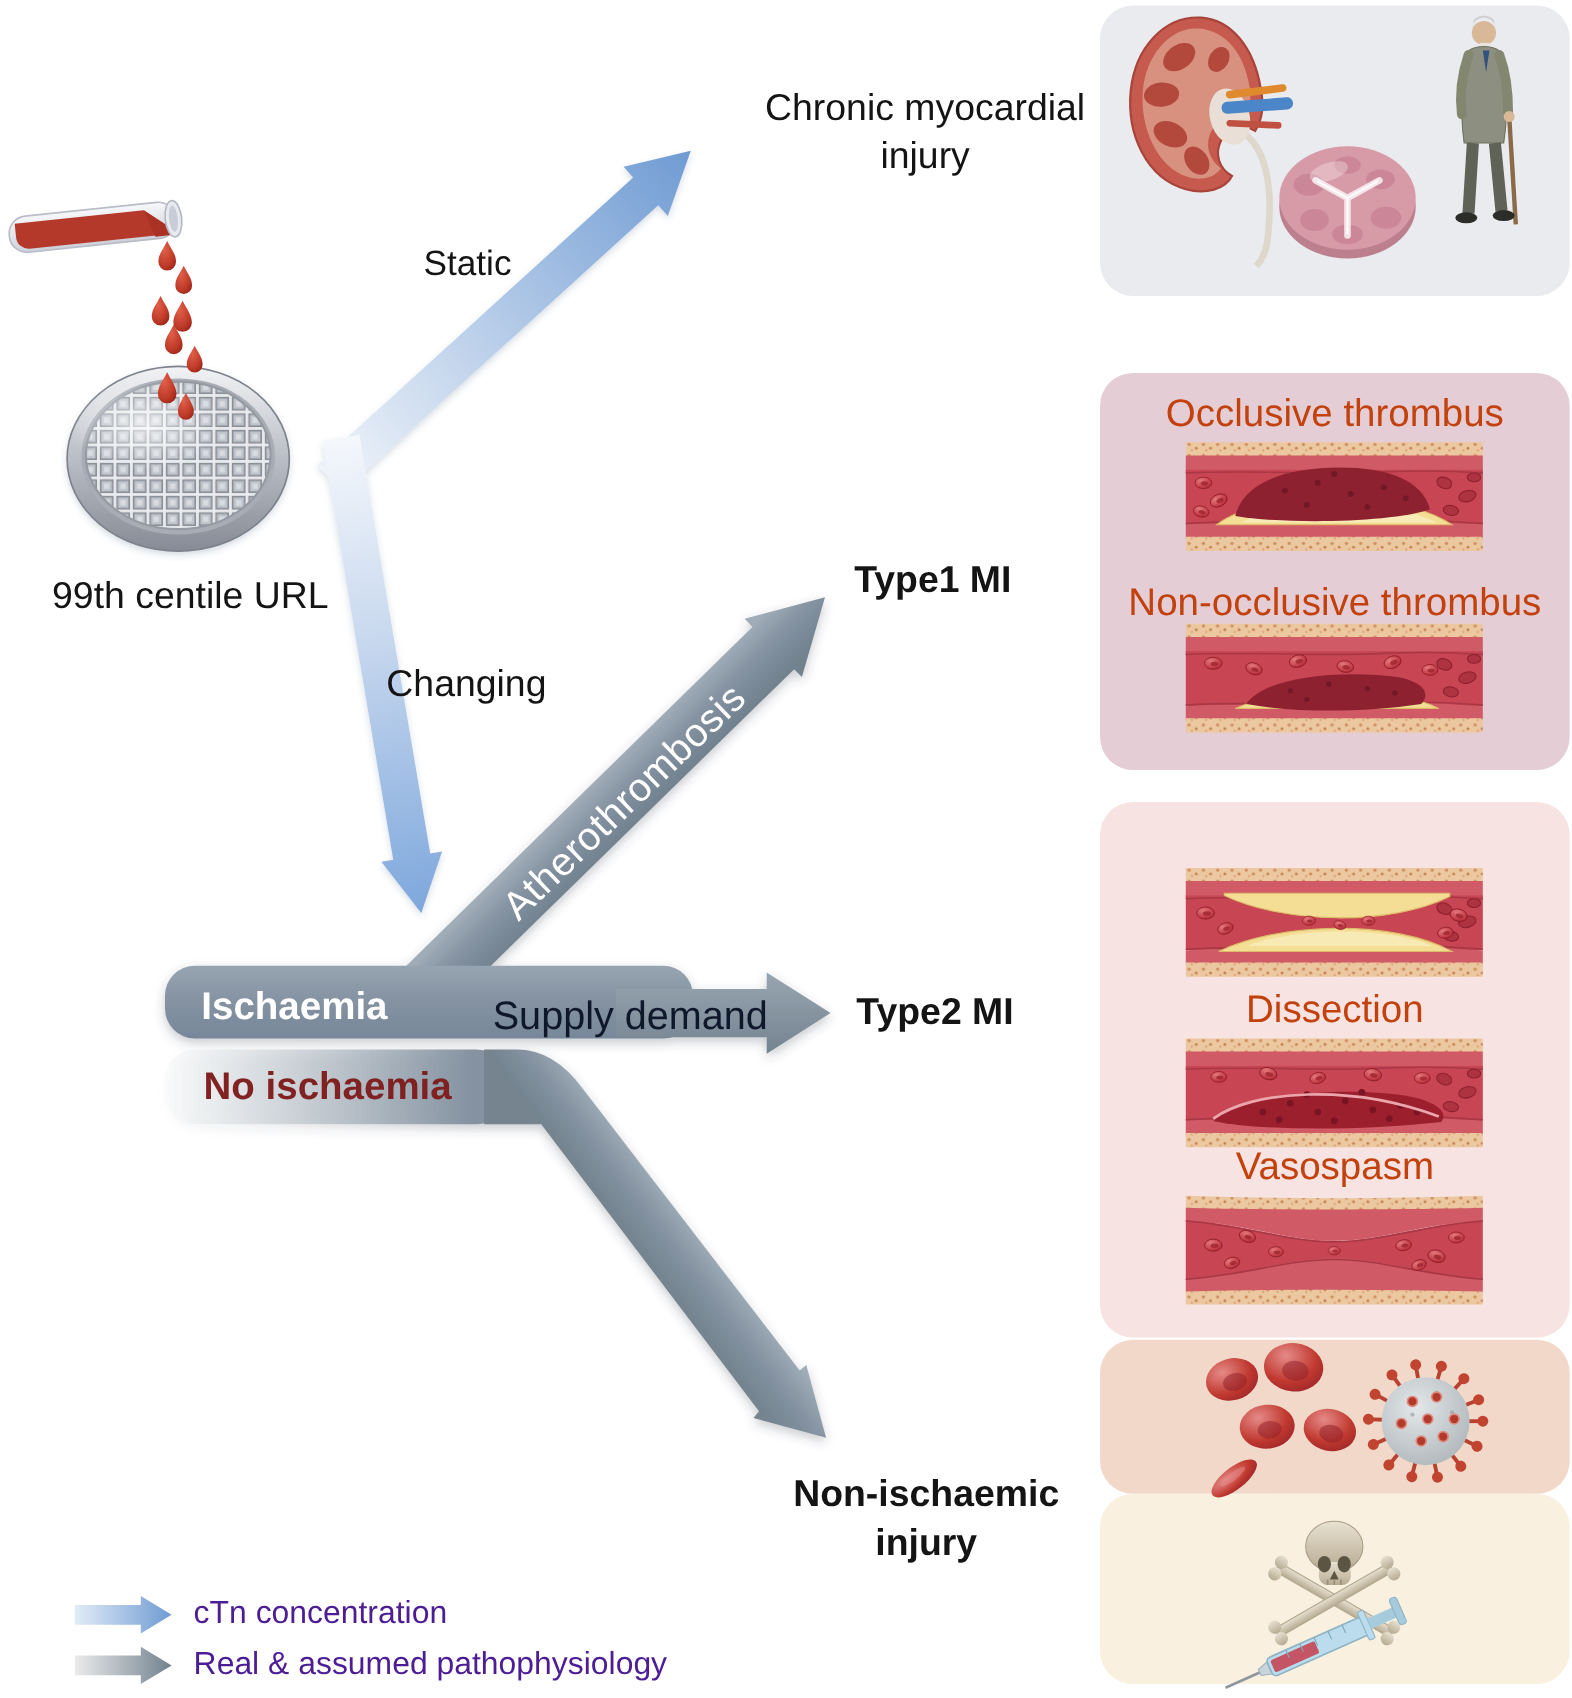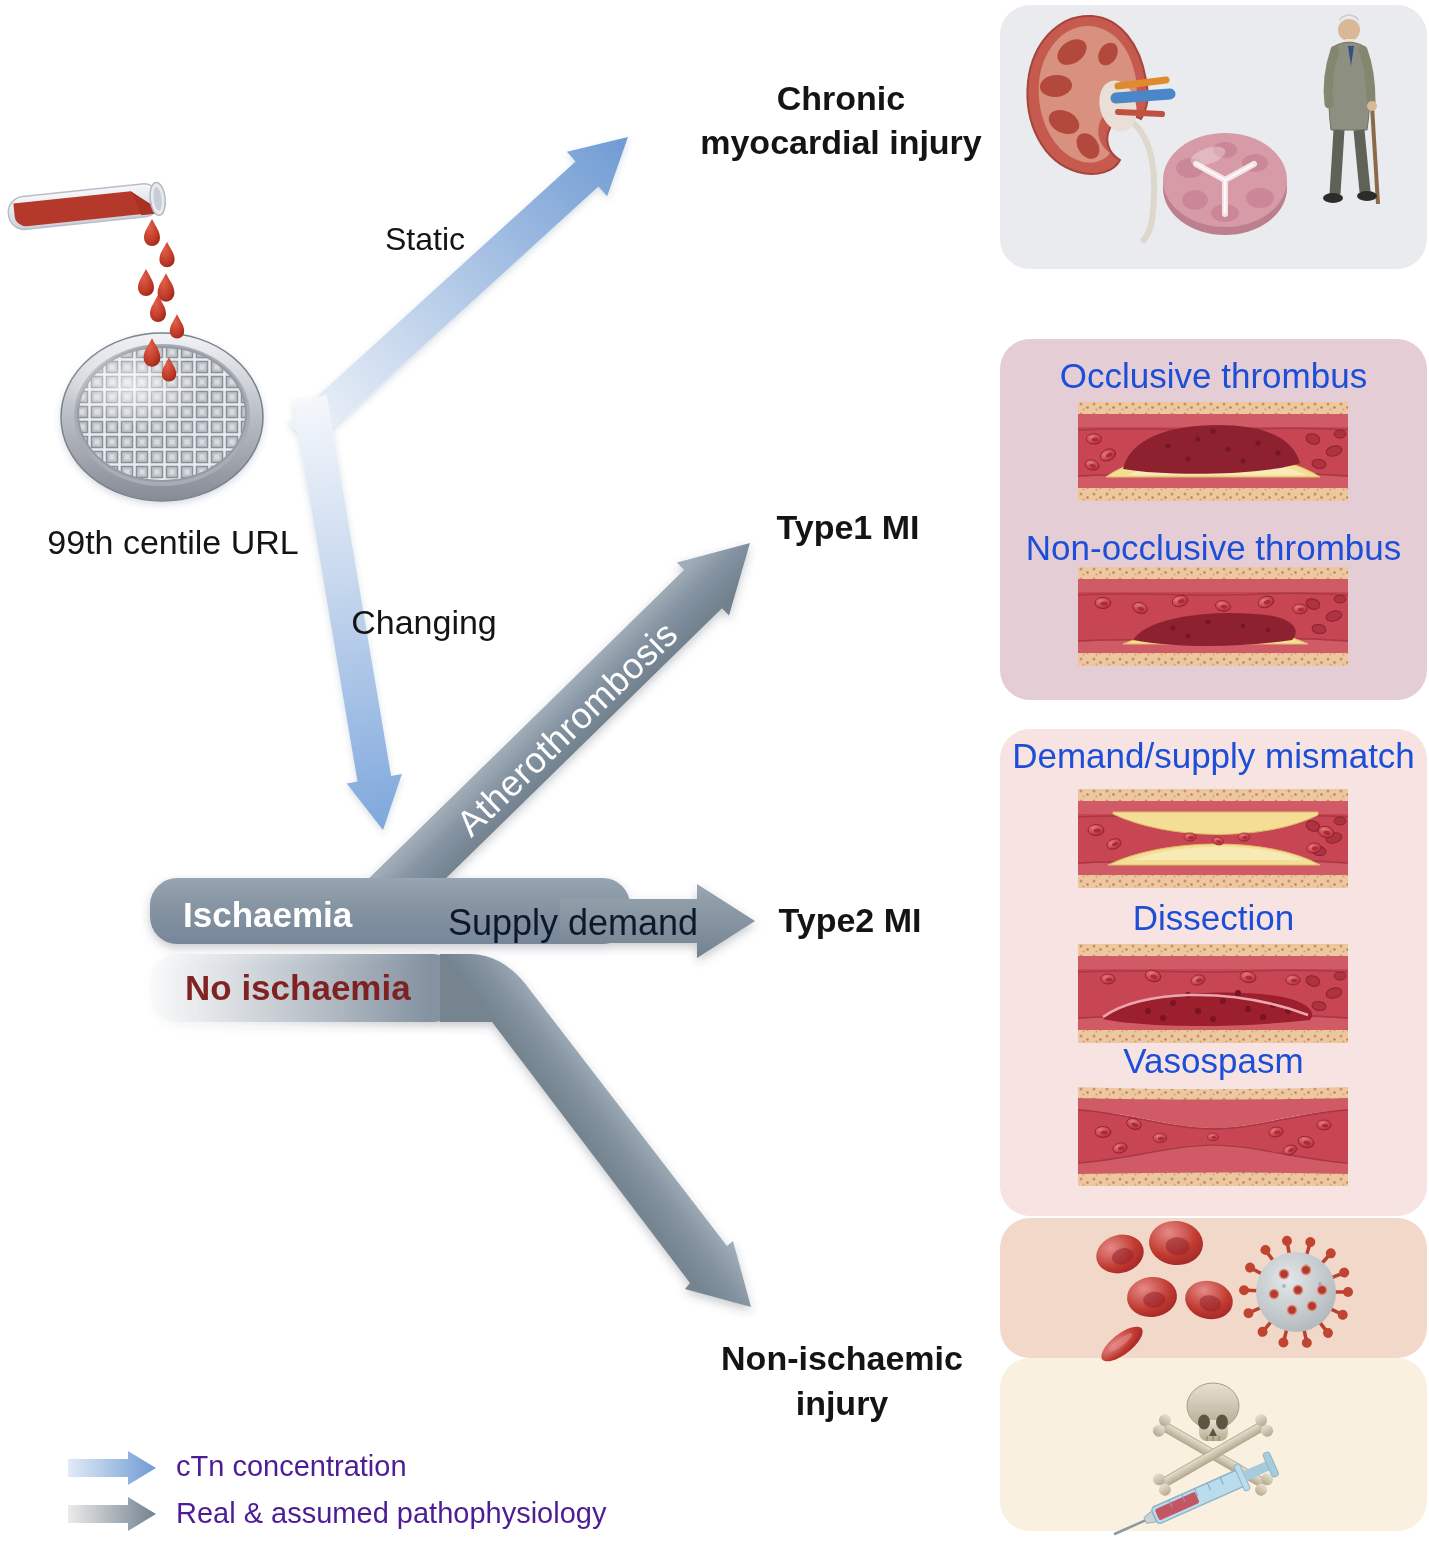--- a/index.html
+++ b/index.html
@@ -12,30 +12,30 @@
   #panel-type1{top:339px;height:361px;background:#e5cdd6;}
   #panel-type2{top:729px;height:487px;background:#f7e3e1;}
   #panel-cells{top:1218px;height:140px;background:#f2d8c9;}
   #panel-toxic{top:1358px;height:173px;background:#faf0e0;}
   svg.overlay{position:absolute;left:0;top:0;pointer-events:none;}
   .lbl{position:absolute;line-height:1.25;}
   .lbl.center{text-align:center;}
   #lbl-static{left:345px;top:219px;width:160px;font-size:32px;}
   #lbl-changing{left:334px;top:601px;width:180px;font-size:34px;}
   #lbl-url{left:13px;top:521px;width:320px;font-size:34px;}
-  #lbl-chronic{left:686px;top:76px;width:310px;font-size:34px;font-weight:bold;line-height:1.3;}
+  #lbl-chronic{left:686px;top:76px;width:310px;font-size:34px;font-weight:normal;line-height:1.3;}
   #lbl-type1{left:748px;top:506px;width:200px;font-size:34px;font-weight:bold;}
   #lbl-type2{left:750px;top:899px;width:200px;font-size:34px;font-weight:bold;}
   #lbl-nonisch{left:712px;top:1336px;width:260px;font-size:34px;font-weight:bold;line-height:1.32;}
   #lbl-ischaemia{left:183px;top:893px;font-size:35px;font-weight:bold;color:#fff;}
   #lbl-noischaemia{left:185px;top:966px;font-size:35px;font-weight:bold;color:#7f1d1d;opacity:.97;}
   #lbl-supply{left:443px;top:900px;width:260px;font-size:36px;color:#0f172a;text-align:center;}
   #lbl-athero{left:397px;top:706px;width:340px;font-size:36px;color:#fff;text-align:center;
               transform:rotate(-44deg);transform-origin:center center;letter-spacing:.5px;}
-  .panel-title{position:absolute;left:1000px;width:427px;text-align:center;font-size:35px;color:#1d4ed8;}
+  .panel-title{position:absolute;left:1000px;width:427px;text-align:center;font-size:35px;color:#c2410c;}
   #pt-occ{top:356px;}
   #pt-nonocc{top:528px;}
   #pt-mismatch{top:736px;}
   #pt-dissection{top:898px;}
   #pt-vasospasm{top:1041px;}
   .legend-label{position:absolute;font-size:29px;color:#4c1d95;}
   #leg1{left:176px;top:1450px;}
   #leg2{left:176px;top:1497px;text-align:center;}
 </style>
 </head>
@@ -527,19 +527,18 @@
   <div class="lbl center" id="lbl-type1">Type1 MI</div>
   <div class="lbl center" id="lbl-type2">Type2 MI</div>
   <div class="lbl center" id="lbl-nonisch">Non-ischaemic injury</div>
   <div class="lbl" id="lbl-ischaemia">Ischaemia</div>
   <div class="lbl" id="lbl-noischaemia">No ischaemia</div>
   <div class="lbl" id="lbl-supply">Supply demand</div>
   <div class="lbl" id="lbl-athero">Atherothrombosis</div>
 
   <div class="panel-title" id="pt-occ">Occlusive thrombus</div>
   <div class="panel-title" id="pt-nonocc">Non-occlusive thrombus</div>
-  <div class="panel-title" id="pt-mismatch">Demand/supply mismatch</div>
   <div class="panel-title" id="pt-vasospasm">Vasospasm</div>
   <div class="panel-title" id="pt-dissection">Dissection</div>
 
   <div class="legend-label" id="leg1">cTn concentration</div>
   <div class="legend-label" id="leg2">Real &amp; assumed pathophysiology</div>
 </div>
 
 </body></html>

